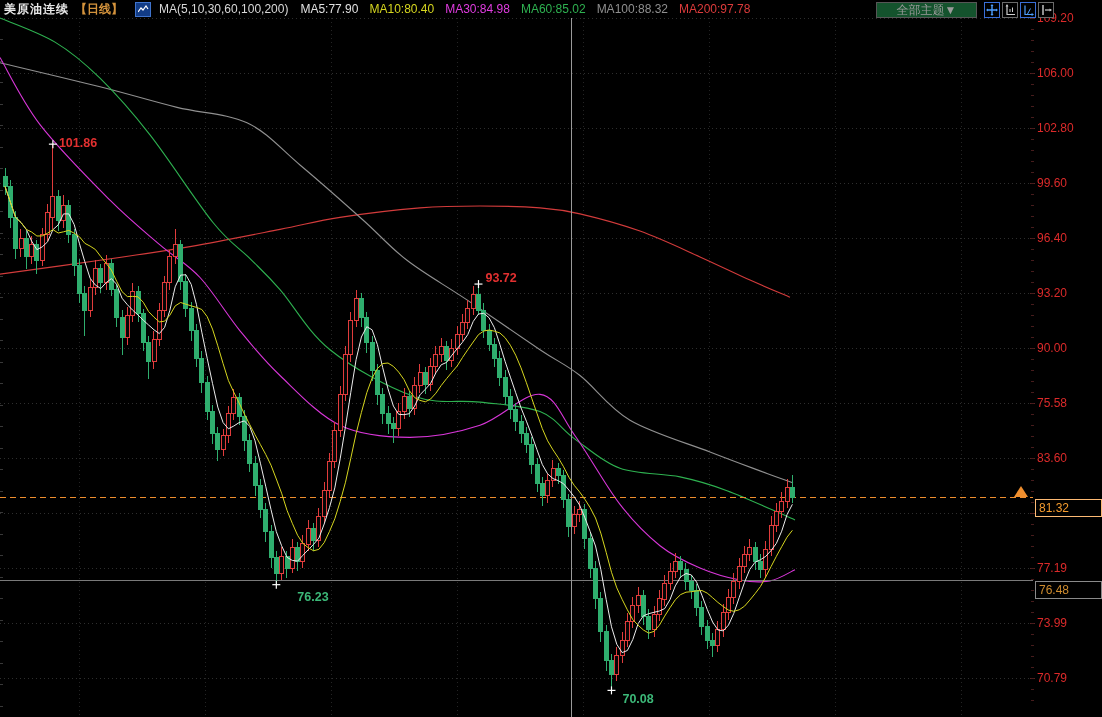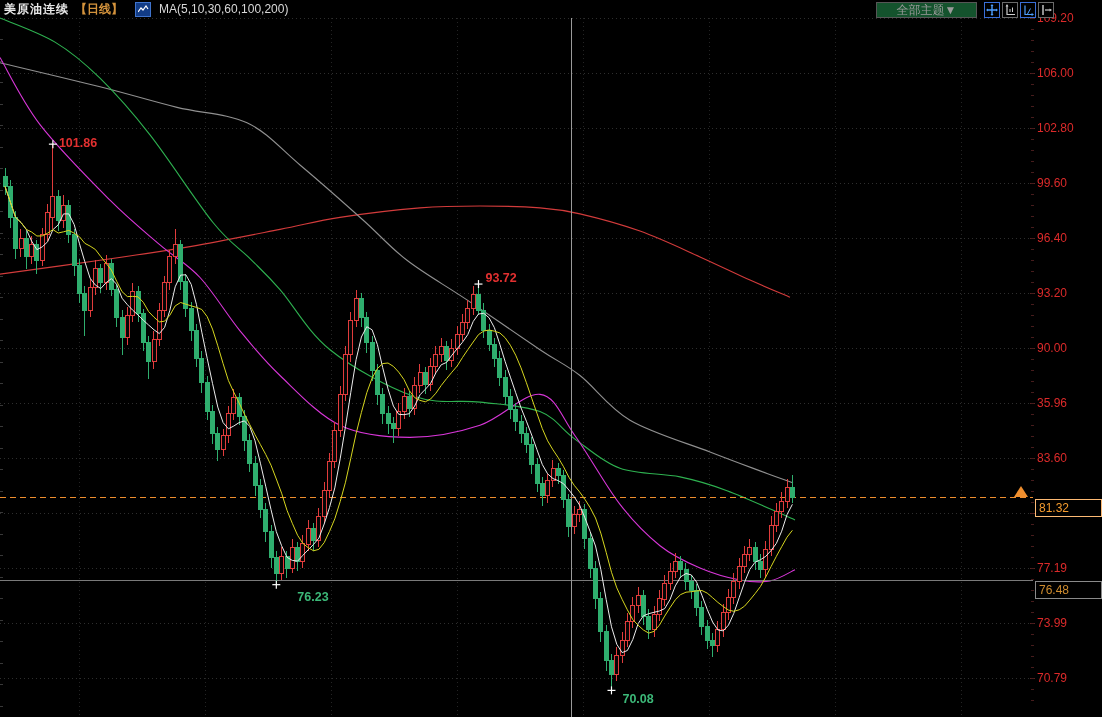--- a/index.html
+++ b/index.html
@@ -490,20 +490,28 @@
 
 <div id="header">
   <span class="title">美原油连续</span>
     <span class="period" style="margin-left:-6px;">【日线】</span>
   <span class="chart-ico">
     <svg width="11" height="9" viewBox="0 0 11 9">
         <polyline points="0,7 3,3 5,5 8,1 10,4" fill="none" stroke="#fff" stroke-width="1.2"></polyline>
       </svg>
   </span>
   <span class="ma-label" style="margin-left:-4px;">MA(5,10,30,60,100,200)</span>
+  <span id="ma-legend" style="display:flex;gap:11px;">
+      <span class="ma-val" style="color: rgb(224, 224, 224);">MA5:77.90</span>
+      <span class="ma-val" style="color: rgb(214, 214, 31);">MA10:80.40</span>
+      <span class="ma-val" style="color: rgb(224, 60, 224);">MA30:84.98</span>
+      <span class="ma-val" style="color: rgb(46, 177, 80);">MA60:85.02</span>
+      <span class="ma-val" style="color: rgb(143, 143, 143);">MA100:88.32</span>
+      <span class="ma-val" style="color: rgb(221, 59, 59);">MA200:97.78</span>
+    </span>
 </div>
 
 <div id="theme-box">全部主题▼</div>
 <div id="toolbar-icons">
     <div class="tool-ico blue" style="left: 984px;">
       <svg width="12" height="12" viewBox="0 0 12 12">
         <path d="M6 1.5 L6 10.5 M1.5 6 L10.5 6" stroke="#4d9fff" stroke-width="1.4"></path>
         <path d="M6 0 L4.5 2 H7.5 Z M6 12 L4.5 10 H7.5 Z M0 6 L2 4.5 V7.5 Z M12 6 L10 4.5 V7.5 Z" fill="#4d9fff"></path>
       </svg>
     </div>
@@ -531,21 +539,21 @@
   </div>
 
 <div id="y-axis">
     <div class="y-label" style="top: 11px;">109.20</div>
     <div class="y-label" style="top: 66px;">106.00</div>
     <div class="y-label" style="top: 121px;">102.80</div>
     <div class="y-label" style="top: 176px;">99.60</div>
     <div class="y-label" style="top: 231px;">96.40</div>
     <div class="y-label" style="top: 286px;">93.20</div>
     <div class="y-label" style="top: 341px;">90.00</div>
-    <div class="y-label" style="top: 396px;">35.96</div>
+    <div class="y-label" style="top: 396px;">75.58</div>
     <div class="y-label" style="top: 451px;">83.60</div>
     <div class="y-label dim" style="top: 506px;">80.40</div>
     <div class="y-label" style="top: 561px;">77.19</div>
     <div class="y-label" style="top: 616px;">73.99</div>
     <div class="y-label" style="top: 671px;">70.79</div>
   </div>
 
 <div id="cur-price-box" class="price-tag" style="top: 499px;">81.32</div>
 <div id="prev-close-box" class="price-tag" style="top: 581px;">76.48</div>
 

